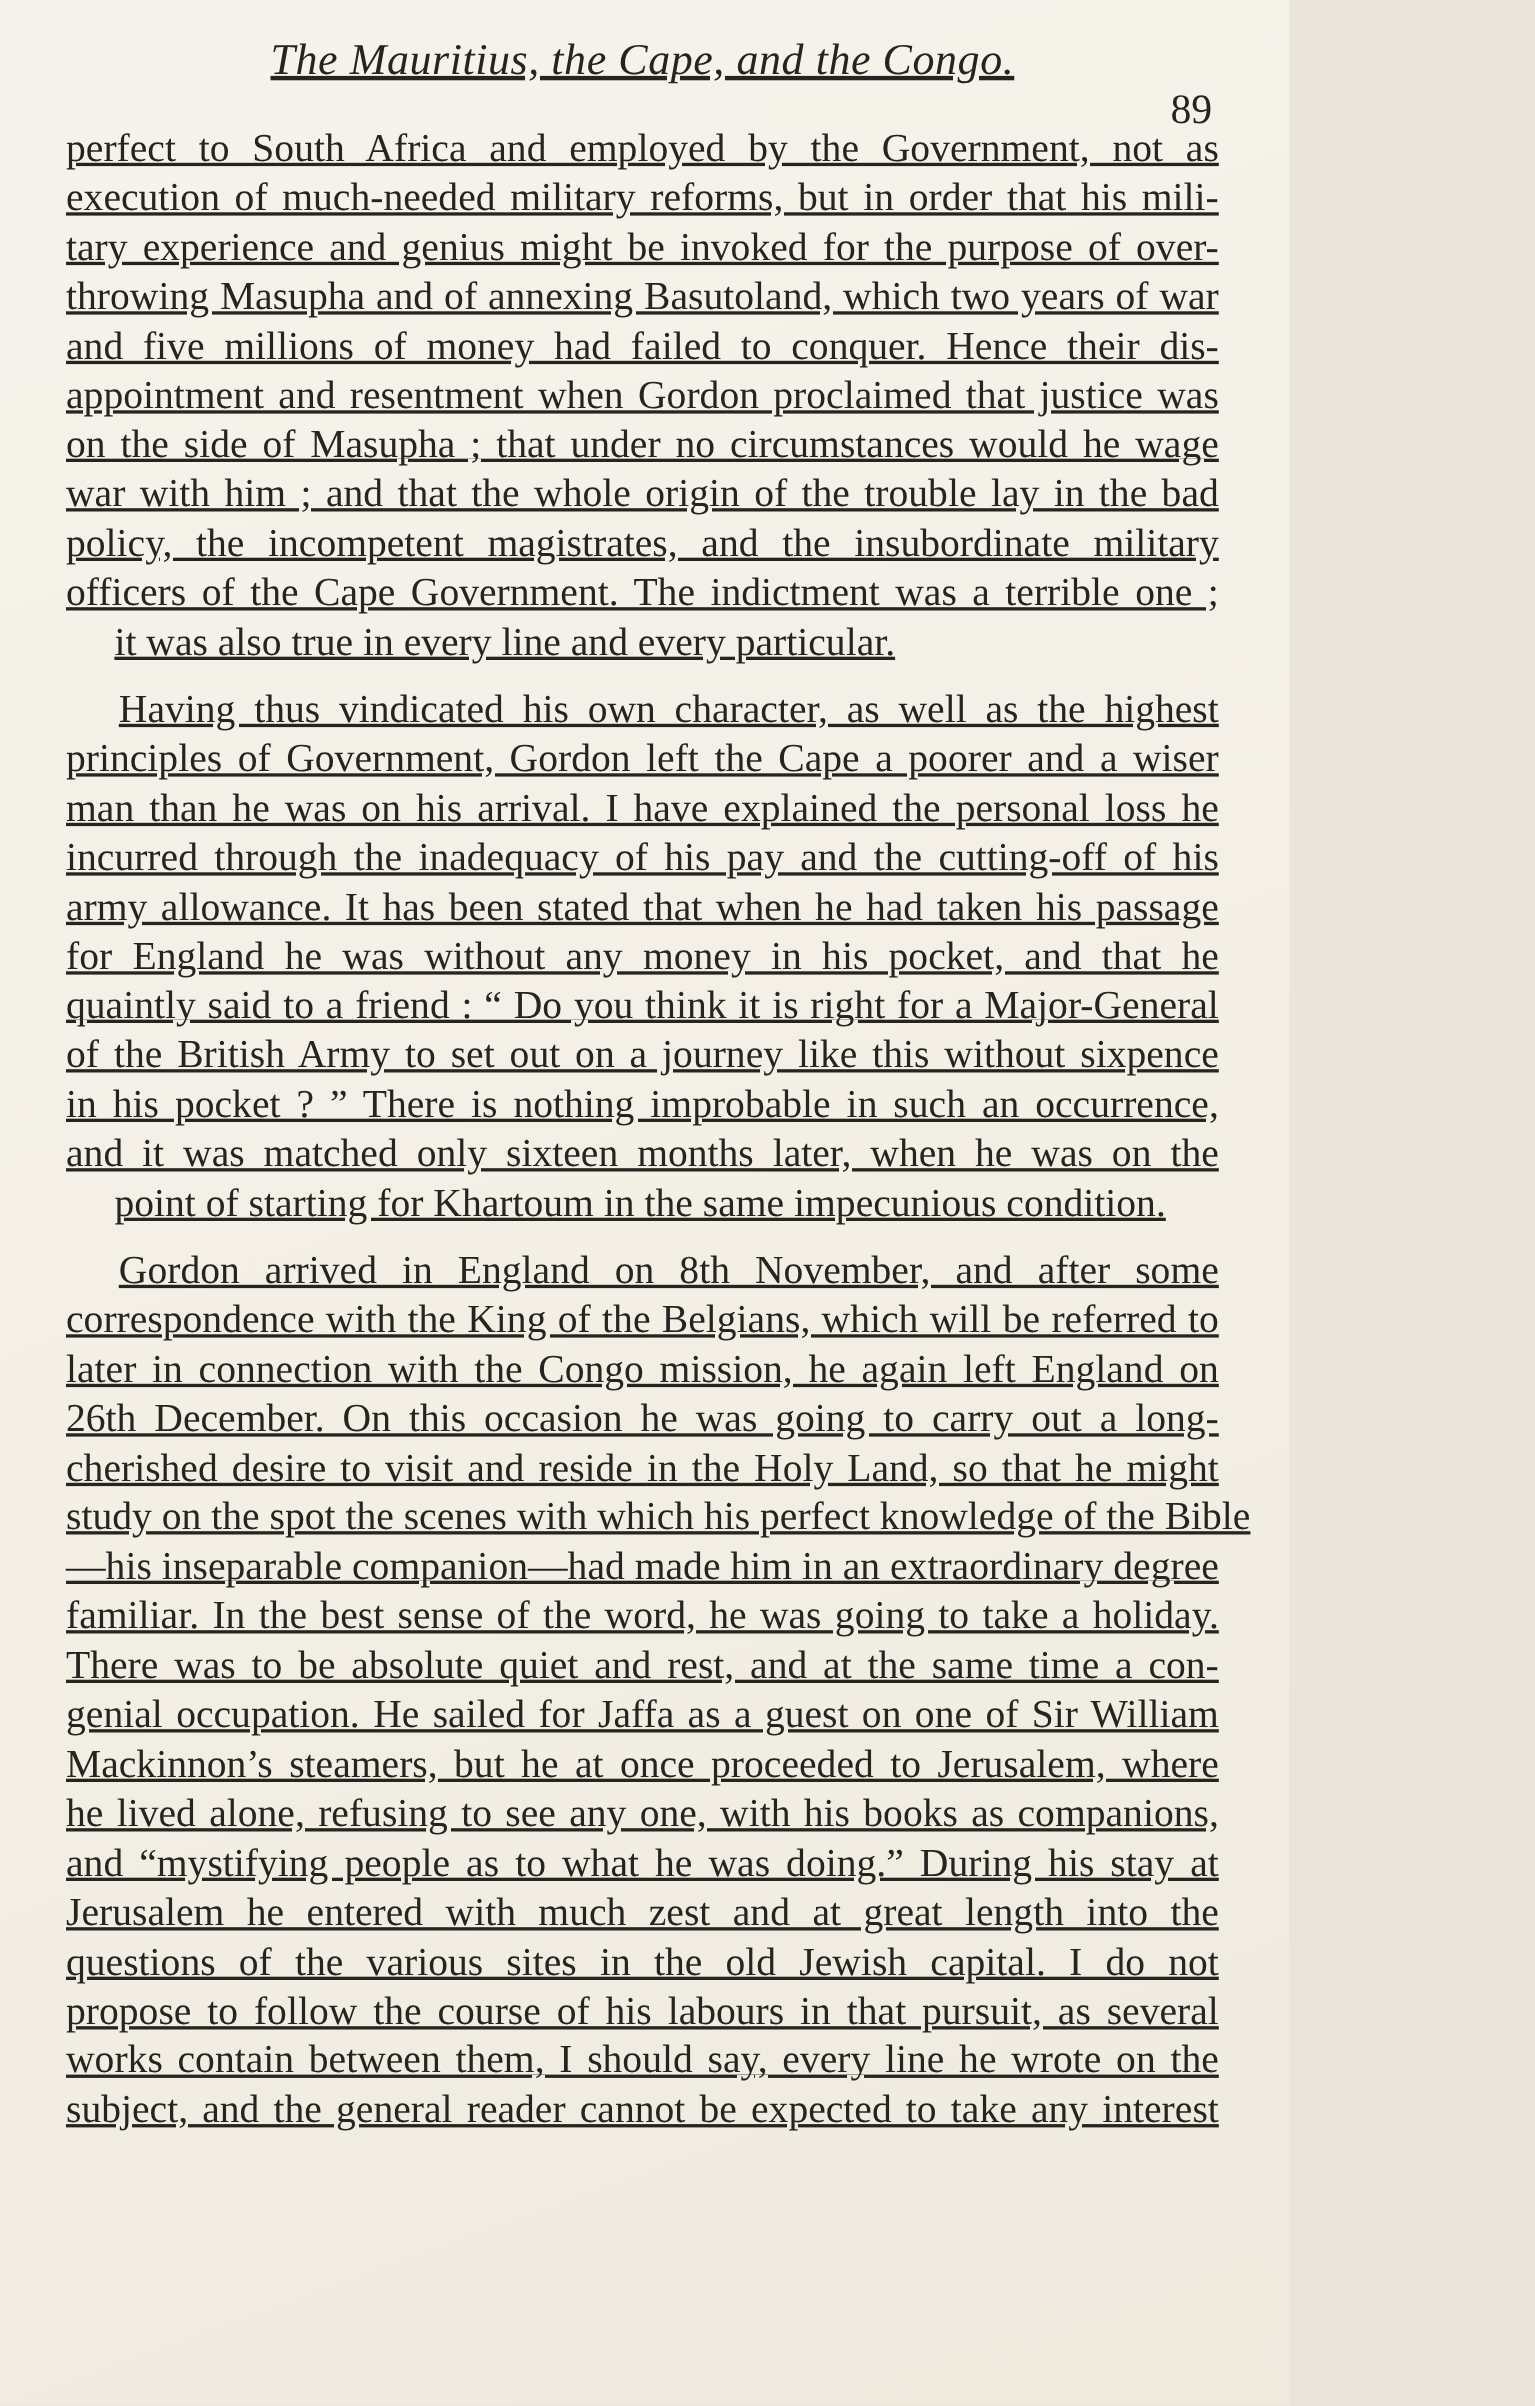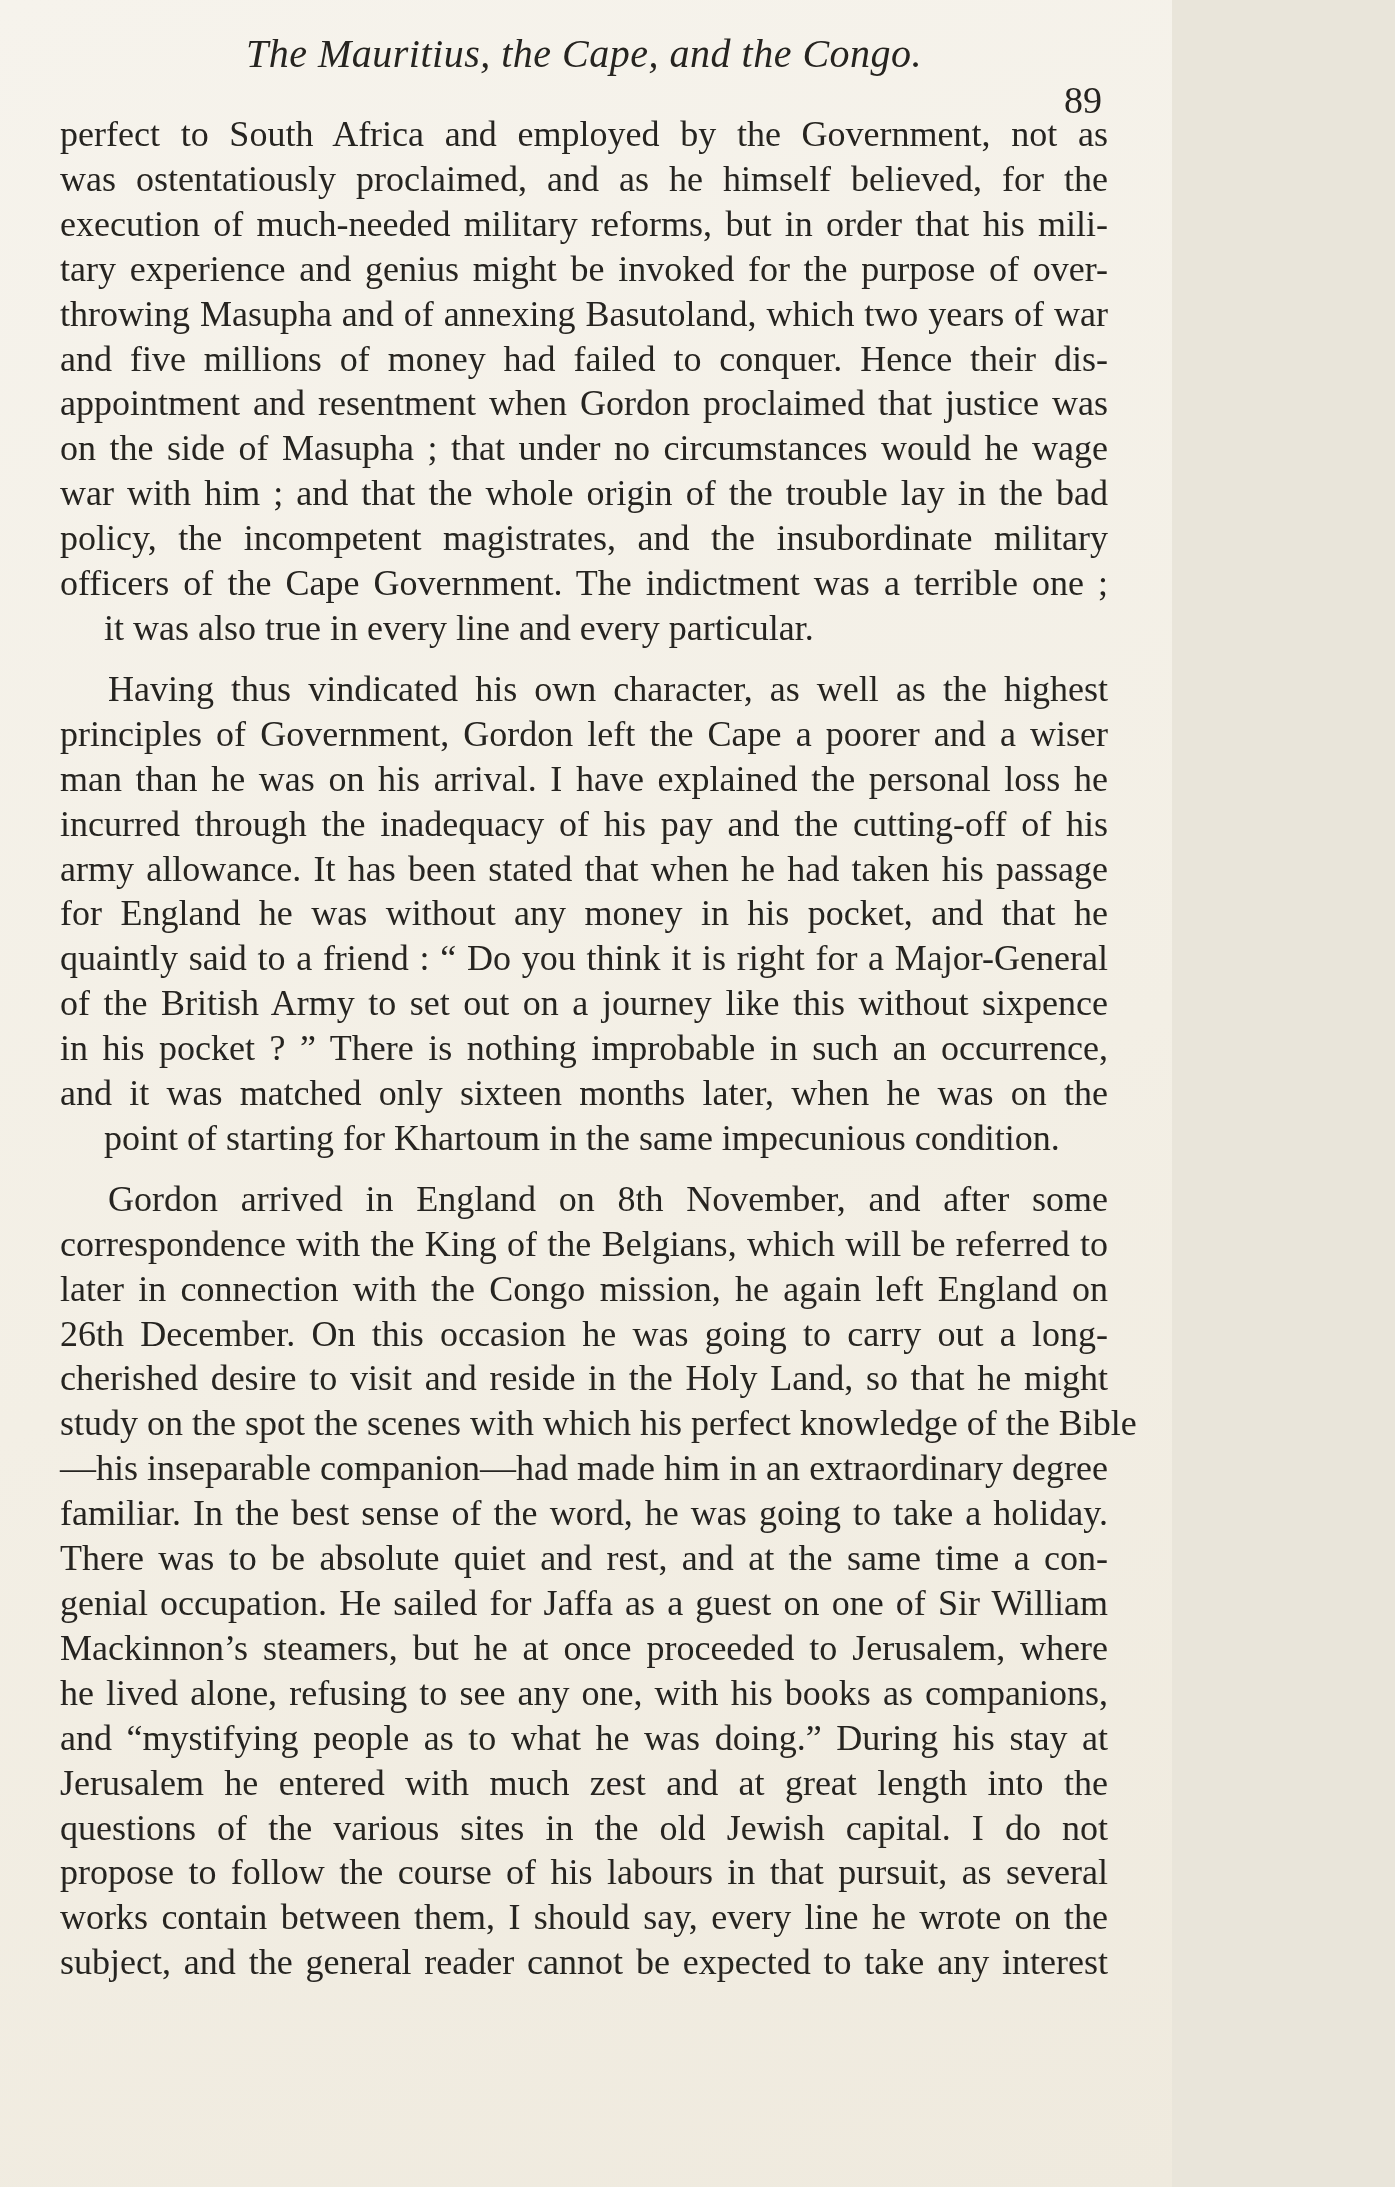--- a/index.html
+++ b/index.html
@@ -10,20 +10,21 @@
   .page {
     position: relative;
     width: 1172px;
     height: 2187px;
     box-sizing: border-box;
     padding: 30px 64px 0 60px;
     overflow: hidden;
     background: linear-gradient(160deg, #f6f3ec 0%, #f3efe5 55%, #efeade 100%);
     font-family: "Liberation Serif", "DejaVu Serif", serif;
     color: #262420;
+    text-decoration: underline;
   }
   .page-header {
     position: relative;
     height: 58px;
   }
   .running-title {
     font-style: italic;
     text-align: center;
     font-size: 40px;
     letter-spacing: 0.5px;
@@ -59,21 +60,20 @@
 </head>
 <body>
 
 <div class="page">
   <header class="page-header">
     <div class="running-title">The Mauritius, the Cape, and the Congo.</div>
     <div class="page-number">89</div>
   </header>
   <main class="page-body">
       <div class="line">perfect to South Africa and employed by the Government, not as</div>
-      <div class="line">was ostentatiously proclaimed, and as he himself believed, for the</div>
       <div class="line">execution of much-needed military reforms, but in order that his mili-</div>
       <div class="line">tary experience and genius might be invoked for the purpose of over-</div>
       <div class="line">throwing Masupha and of annexing Basutoland, which two years of war</div>
       <div class="line">and five millions of money had failed to conquer. Hence their dis-</div>
       <div class="line">appointment and resentment when Gordon proclaimed that justice was</div>
       <div class="line">on the side of Masupha ; that under no circumstances would he wage</div>
       <div class="line">war with him ; and that the whole origin of the trouble lay in the bad</div>
       <div class="line">policy, the incompetent magistrates, and the insubordinate military</div>
       <div class="line">officers of the Cape Government. The indictment was a terrible one ;</div>
       <div class="line para-end">it was also true in every line and every particular.</div>

